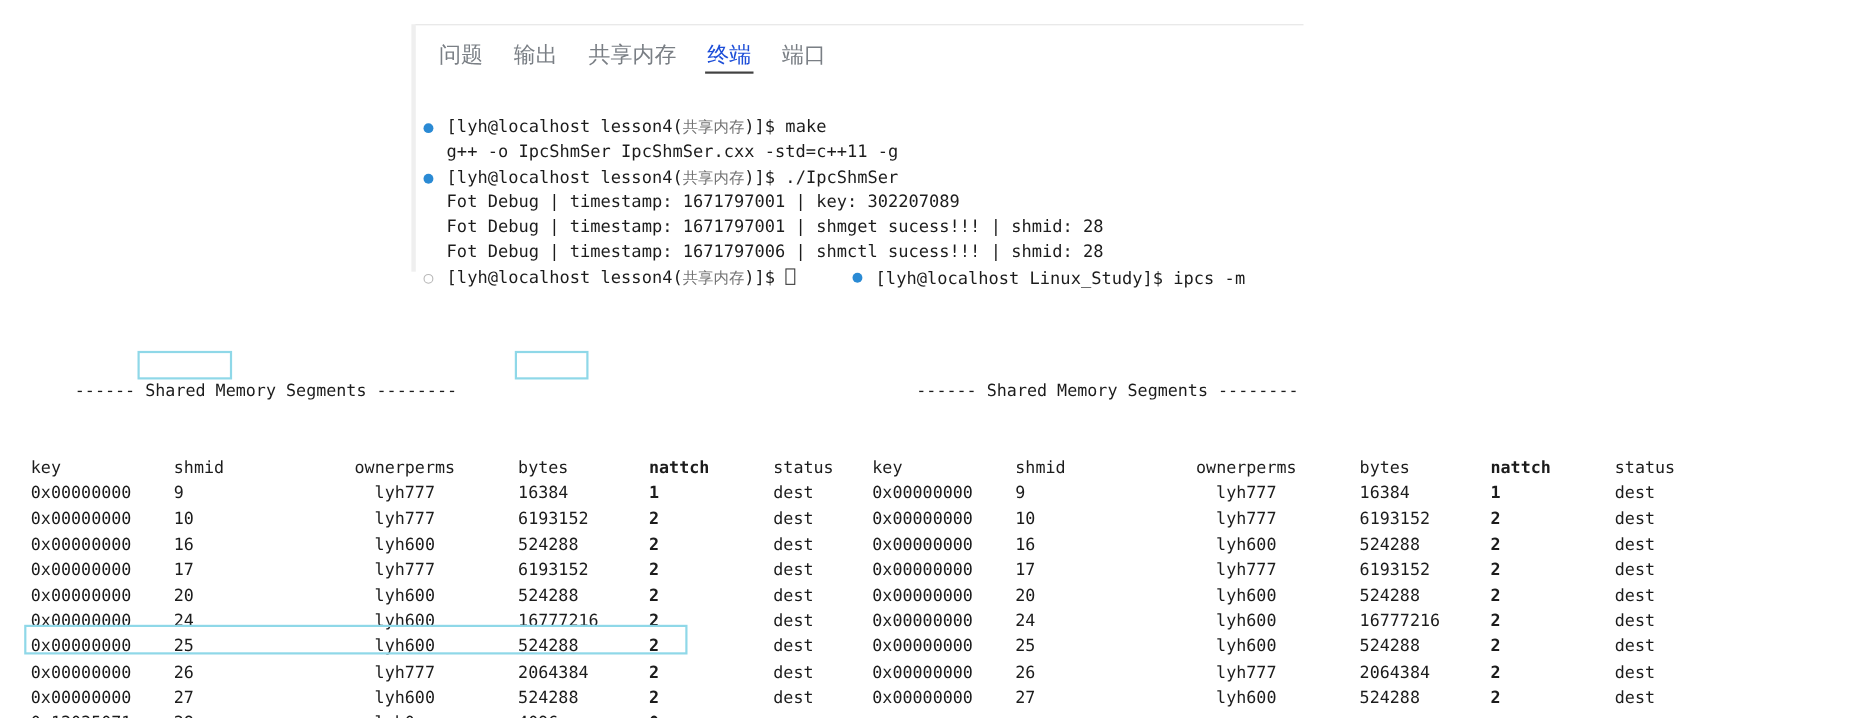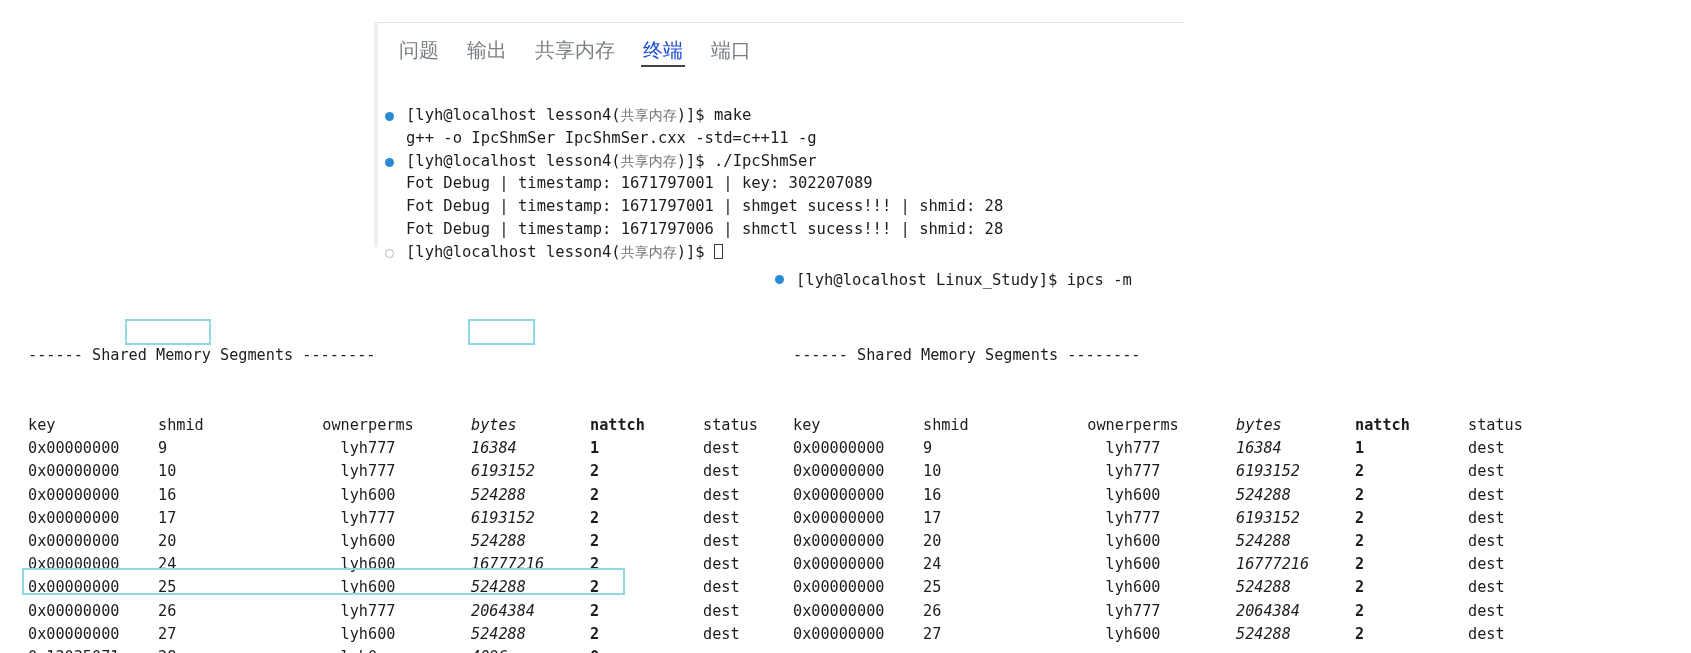--- a/index.html
+++ b/index.html
@@ -102,47 +102,47 @@
     width: 9px;
     height: 15px;
     border: 1.3px solid #3b3b3b;
     box-sizing: border-box;
     vertical-align: -2px;
   }
 
   #second-prompt {
     position: absolute;
     left: 775px;
-    top: 269px;
+    top: 242px;
     font-size: 15.5px;
     line-height: 22px;
     white-space: pre;
     padding-left: 21px;
   }
 
   
   .ipcs-table {
     position: absolute;
     font-size: 15.2px;
     line-height: 23.2px;
     white-space: pre;
   }
   #ipcs-left  { left: 28px;  top: 298px; }
   #ipcs-right { left: 793px; top: 298px; }
 
-  .seg-title { display: block; }
+  .seg-title { display: block; margin-left: 40px; }
   .row { display: block; position: relative; }
   .col { display: inline-block; vertical-align: top; }
 
   
   .c-key    { width: 130px; }
   .c-shmid  { width: 111px; }
   .c-owner  { width: 99px; text-align: right; }
   .c-perms  { width: 103px; }
-  .c-bytes  { width: 119px; font-style: italic; }
+  .c-bytes  { width: 119px; }
   .c-nattch { width: 113px; font-weight: bold; }
   .c-status { width: 70px; }
 
   
   .hl-box {
     position: absolute;
     border: 2px solid #8fd8e8;
     box-sizing: border-box;
     pointer-events: none;
   }

